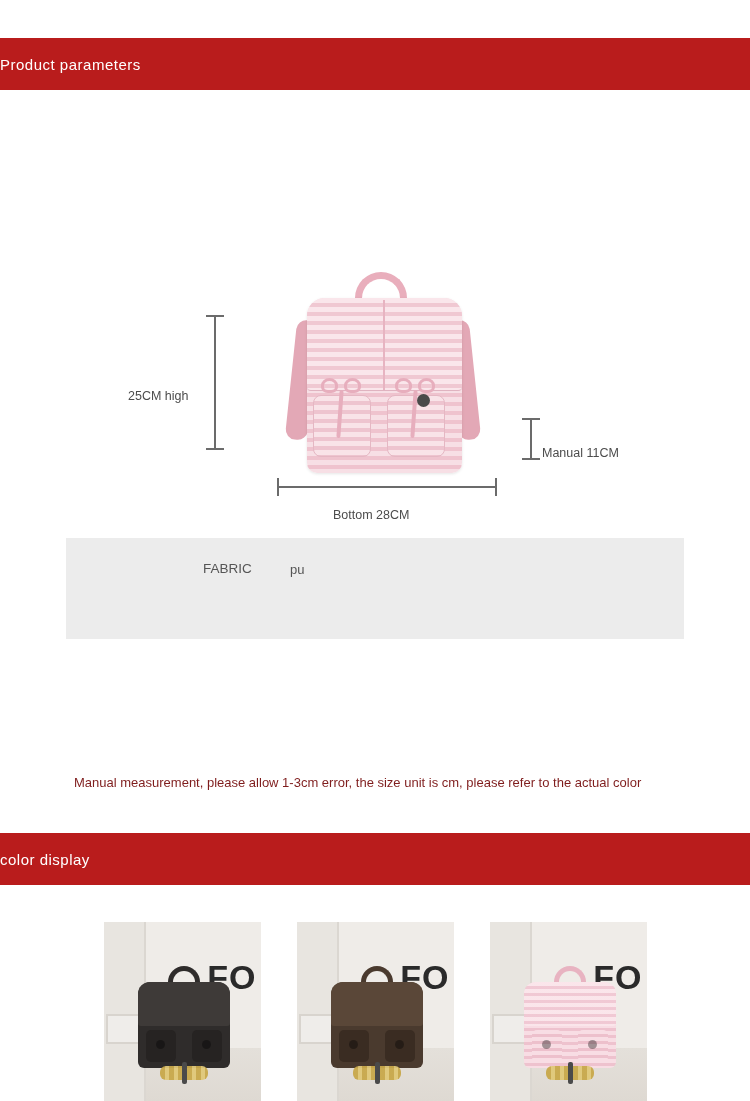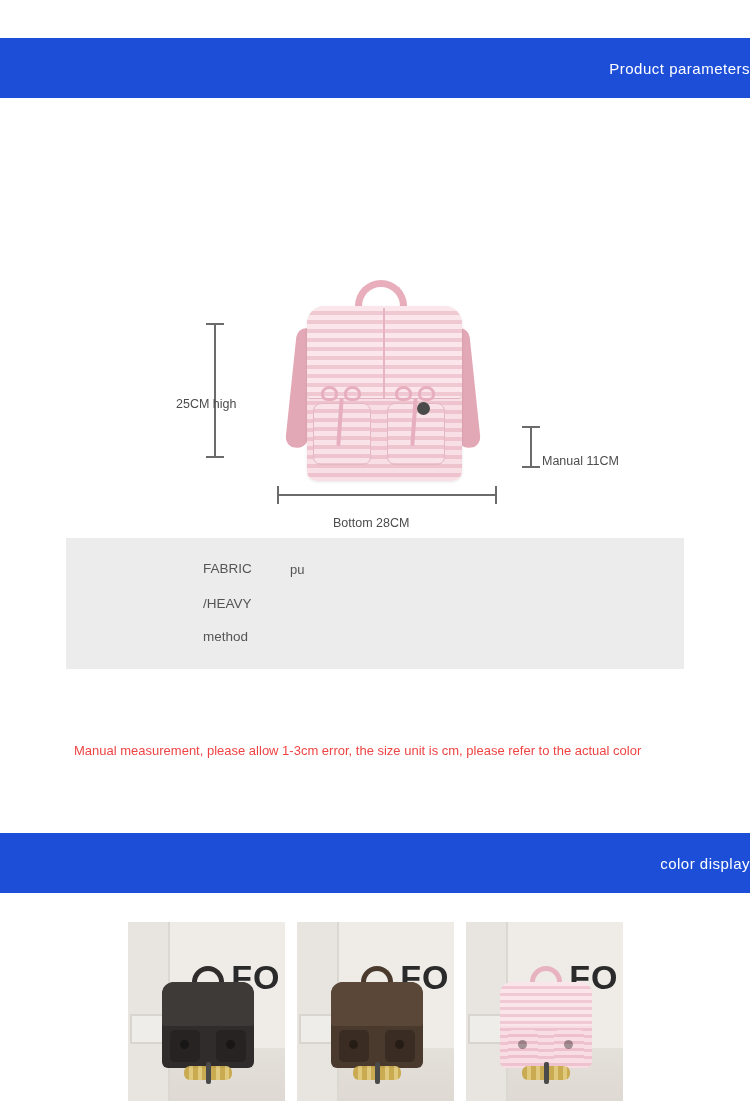--- a/index.html
+++ b/index.html
@@ -18,25 +18,25 @@
   .page {
     width: 750px;
     height: 1101px;
     position: relative;
     background: #fff;
   }
 
   
   .section-bar {
     width: 750px;
-    height: 60px;
-    background: #1d4ed8;
+    height: 52px;
+    background: #b91c1c;
     display: flex;
     align-items: center;
-    justify-content: flex-end;
+    justify-content: flex-start;
   }
   .section-bar .bar-title {
     font-size: 15px;
     color: #ffffff;
     letter-spacing: 0.5px;
     font-weight: 400;
   }
   #section-bar-params { margin-top: 38px; }
 
   
@@ -223,76 +223,77 @@
   }
   .v-thick-cap-top { top: 328px; }
   .v-thick-cap-bot { top: 368px; }
 
   .meas-label {
     position: absolute;
     font-size: 12.5px;
     color: #4c4c4c;
     white-space: nowrap;
   }
-  #label-height { left: 128px; top: 299px; margin-left: 48px; }
+  #label-height { left: 128px; top: 299px; }
   #label-width  { left: 333px; top: 418px; }
   #label-thick  { left: 542px; top: 356px; }
 
   
   .spec-table {
     position: absolute;
     left: 66px;
     top: 500px;
     width: 618px;
     background: #ececec;
     padding: 14px 0 16px 0;
     box-sizing: border-box;
   }
   .spec-row {
     display: flex;
     align-items: flex-start;
     padding: 9px 0;
+    justify-content: center;
   }
   .spec-key {
     width: 224px;
     padding-left: 137px;
     box-sizing: border-box;
     font-size: 13.5px;
     color: #555;
   }
   .spec-val {
     flex: 1;
     font-size: 13px;
     color: #555;
     padding-right: 10px;
     line-height: 17px;
   }
 
   .note {
     position: absolute;
     left: 74px;
-    top: 703px;
+    top: 735px;
     width: 610px;
     font-size: 13px;
-    color: #ef4444;
+    color: #7f1d1d;
     line-height: 19px;
   }
 
   #section-bar-color { margin-top: 0; }
   .color-bar-wrap { position: absolute; left: 0; top: 795px; width: 750px; }
 
   
   .swatches {
     position: absolute;
     left: 0;
     top: 884px;
     width: 750px;
     display: flex;
     justify-content: center;
-    gap: 12px;
+    gap: 36px;
   }
   .swatch { width: 157px; }
   .swatch-img {
     width: 157px;
     height: 180px;
     position: relative;
     overflow: hidden;
     background: #f2f0ed;
   }
 
@@ -430,24 +431,22 @@
     <div class="v-thick-cap-bot"></div>
     <div class="meas-label" id="label-thick">Manual 11CM</div>
   </div>
 
   <div class="spec-table">
     <div class="spec-row">
       <div class="spec-key">FABRIC</div>
       <div class="spec-val">pu</div>
     </div>
     <div class="spec-row">
-      <div class="spec-key">/HEAVY</div>
     </div>
     <div class="spec-row">
-      <div class="spec-key">method</div>
     </div>
   </div>
 
   <div class="note">Manual measurement, please allow 1-3cm error, the size unit is cm, please refer to the actual color</div>
 
   <div class="color-bar-wrap">
     <div class="section-bar" id="section-bar-color">
       <span class="bar-title">color display</span>
     </div>
   </div>

